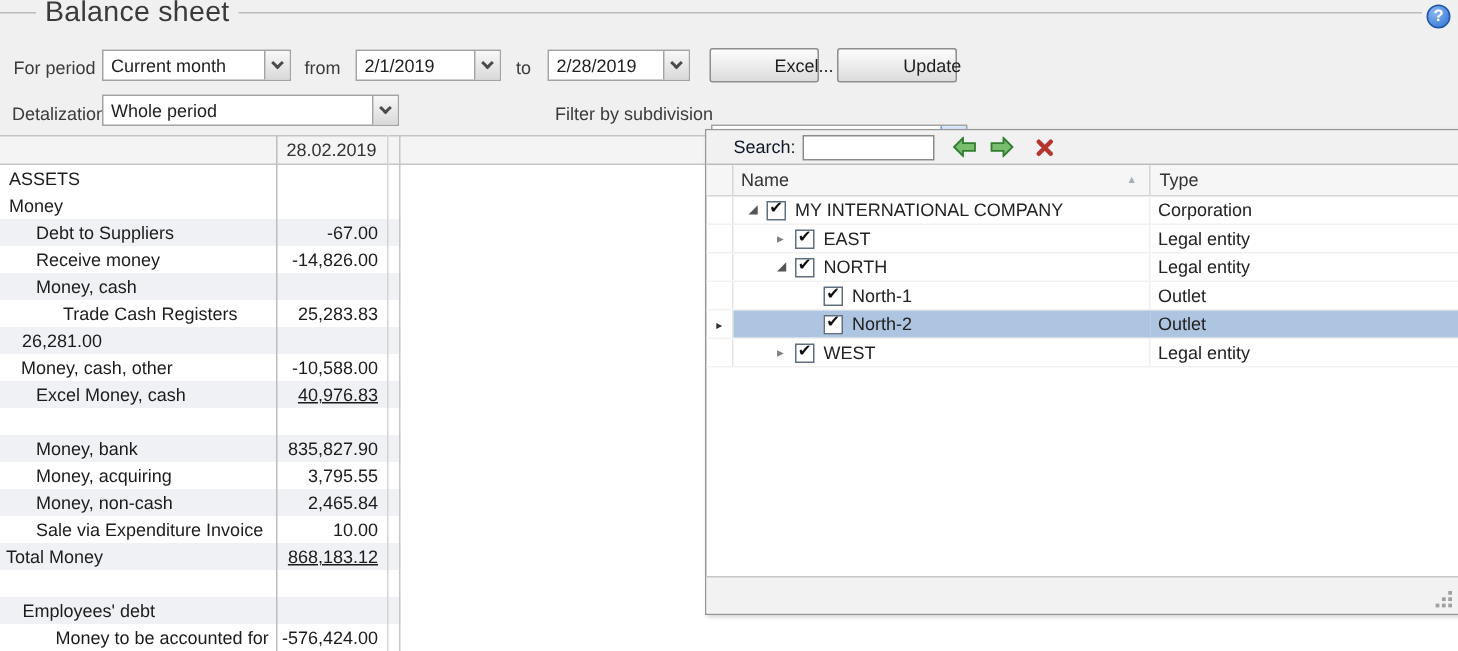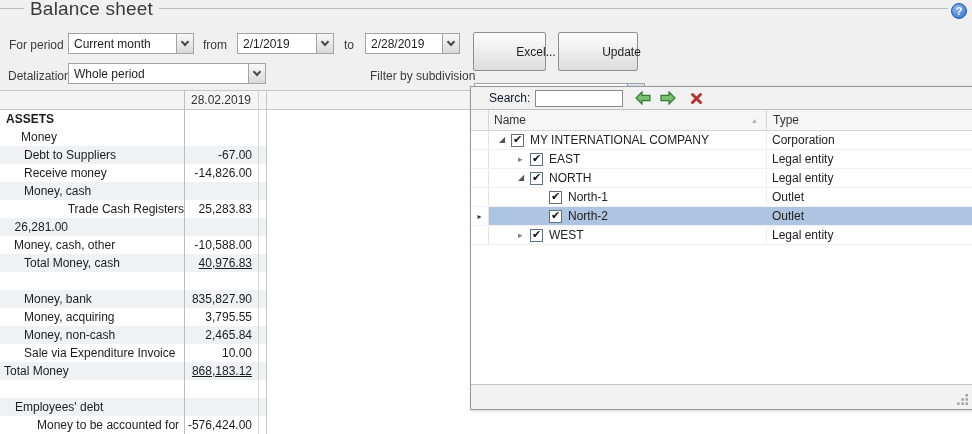--- a/index.html
+++ b/index.html
@@ -26,35 +26,35 @@
     display:flex; align-items:center; padding-left:5px; color:#1e1e1e;
   }
   .combo .val { flex:1; white-space:nowrap; overflow:hidden; }
   .combo .dd {
     flex:0 0 17px; align-self:stretch; border-left:1px solid #a3a3a3;
     background:linear-gradient(#f8f8f8,#d9d9d9); display:flex; align-items:center; justify-content:center;
   }
   .combo .dd.focused { background:linear-gradient(#d8e7fa,#aecdef); border-left:1px solid #7aa0cc; }
   .chev { width:6px; height:6px; border-right:2px solid #4a4a4a; border-bottom:2px solid #4a4a4a; transform:rotate(45deg); margin-top:-3px; }
   .btn {
-    position:absolute; height:39px; border:1px solid #8e8e8e; border-radius:2px;
+    position:absolute; height:23px; border:1px solid #8e8e8e; border-radius:2px;
     background:linear-gradient(#fdfdfd,#dcdcdc); display:flex; align-items:center;
     justify-content:center; gap:6px; color:#1e1e1e; cursor:pointer;padding-left:47px;
   }
   
   .sheet-header {
     position:absolute; left:0; top:90px; width:470px; height:20px; background:#f4f4f5;
     border-top:1px solid #c6c6c6; border-bottom:1px solid #c6c6c6;
   }
   .date-head { position:absolute; left:184px; top:2px; width:74px; text-align:center; color:#333; }
   .sheet-body { position:absolute; left:0; top:110px; width:267px; }
   .b-row { width:267px; height:18px; display:flex; align-items:center; color:#1c1c1c; }
   .b-row.shaded { background:#eff1f4; }
   .b-label { flex:0 0 184px; white-space:nowrap; overflow:hidden; }
-  .b-label.bold { font-weight:bold; }
+  .b-label.bold { font-weight:normal; }
   .b-value { flex:0 0 74px; text-align:right; padding-right:6px; white-space:nowrap; }
   .b-value.underline { text-decoration:underline; }
   .vline { position:absolute; top:90px; bottom:0; width:1px; }
   .v1 { left:184px; background:#bdbdbd; }
   .v2 { left:258px; background:#d4d4d4; }
   .v3 { left:266px; background:#c6c6c6; }
   
   .popup {
     position:absolute; left:470px; top:86px; width:506px; height:324px; background:#fff;
     border:1px solid #979797; box-shadow:1px 1px 3px rgba(0,0,0,.18);
@@ -155,48 +155,48 @@
 
 <div class="sheet-header">
   <div class="date-head">28.02.2019</div>
 </div>
 <div class="sheet-body">
     <div class="b-row">
       <div class="b-label bold" style="padding-left: 6px;">ASSETS</div>
       <div class="b-value"></div>
     </div>
     <div class="b-row">
-      <div class="b-label" style="padding-left: 21px;">Money</div>
+      <div class="b-label" style="padding-left: 6px;">Money</div>
       <div class="b-value"></div>
     </div>
     <div class="b-row shaded">
       <div class="b-label" style="padding-left: 24px;">Debt to Suppliers</div>
       <div class="b-value">-67.00</div>
     </div>
     <div class="b-row">
       <div class="b-label" style="padding-left: 24px;">Receive money</div>
       <div class="b-value">-14,826.00</div>
     </div>
     <div class="b-row shaded">
       <div class="b-label" style="padding-left: 24px;">Money, cash</div>
       <div class="b-value"></div>
     </div>
     <div class="b-row">
-      <div class="b-label" style="padding-left: 30px; text-align: right;">Trade Cash Registers</div>
+      <div class="b-label" style="padding-left: 42px;">Trade Cash Registers</div>
       <div class="b-value">25,283.83</div>
     </div>
     <div class="b-row shaded">
       <div class="b-value">26,281.00</div>
     </div>
     <div class="b-row">
       <div class="b-label" style="padding-left: 14px;">Money, cash, other</div>
       <div class="b-value">-10,588.00</div>
     </div>
     <div class="b-row shaded">
-      <div class="b-label" style="padding-left: 24px;">Total Money, cash</div>
+      <div class="b-label" style="padding-left: 24px;">Excel Money, cash</div>
       <div class="b-value underline">40,976.83</div>
     </div>
     <div class="b-row">
       <div class="b-label" style="padding-left: 6px;"></div>
       <div class="b-value"></div>
     </div>
     <div class="b-row shaded">
       <div class="b-label" style="padding-left: 24px;">Money, bank</div>
       <div class="b-value">835,827.90</div>
     </div>

